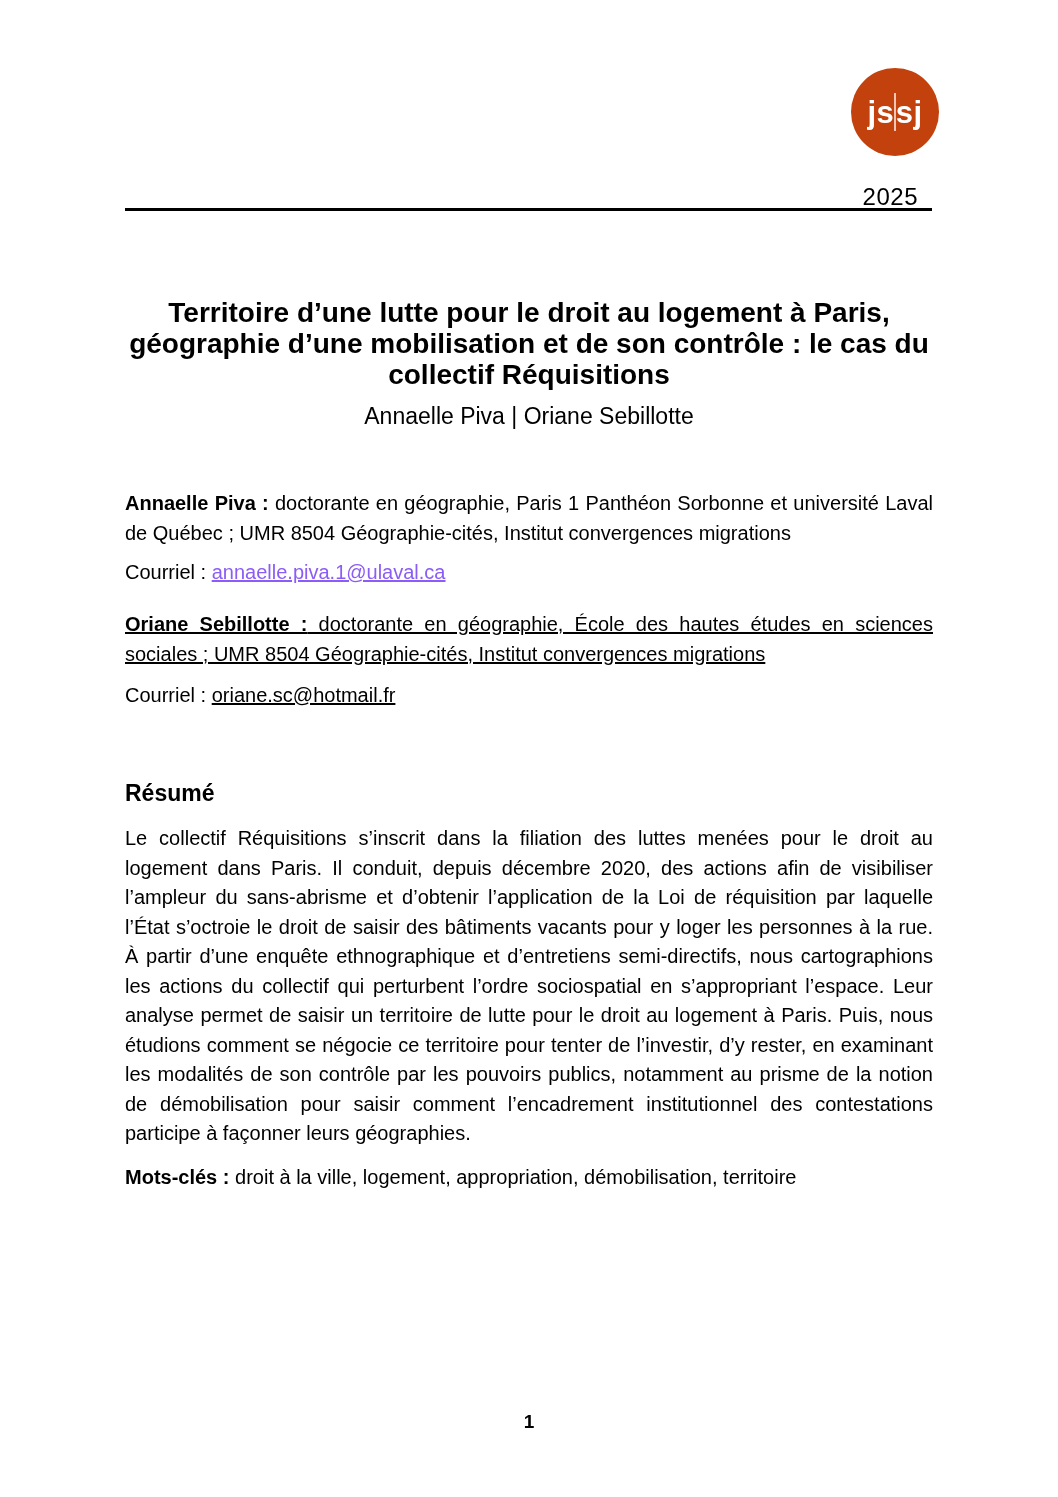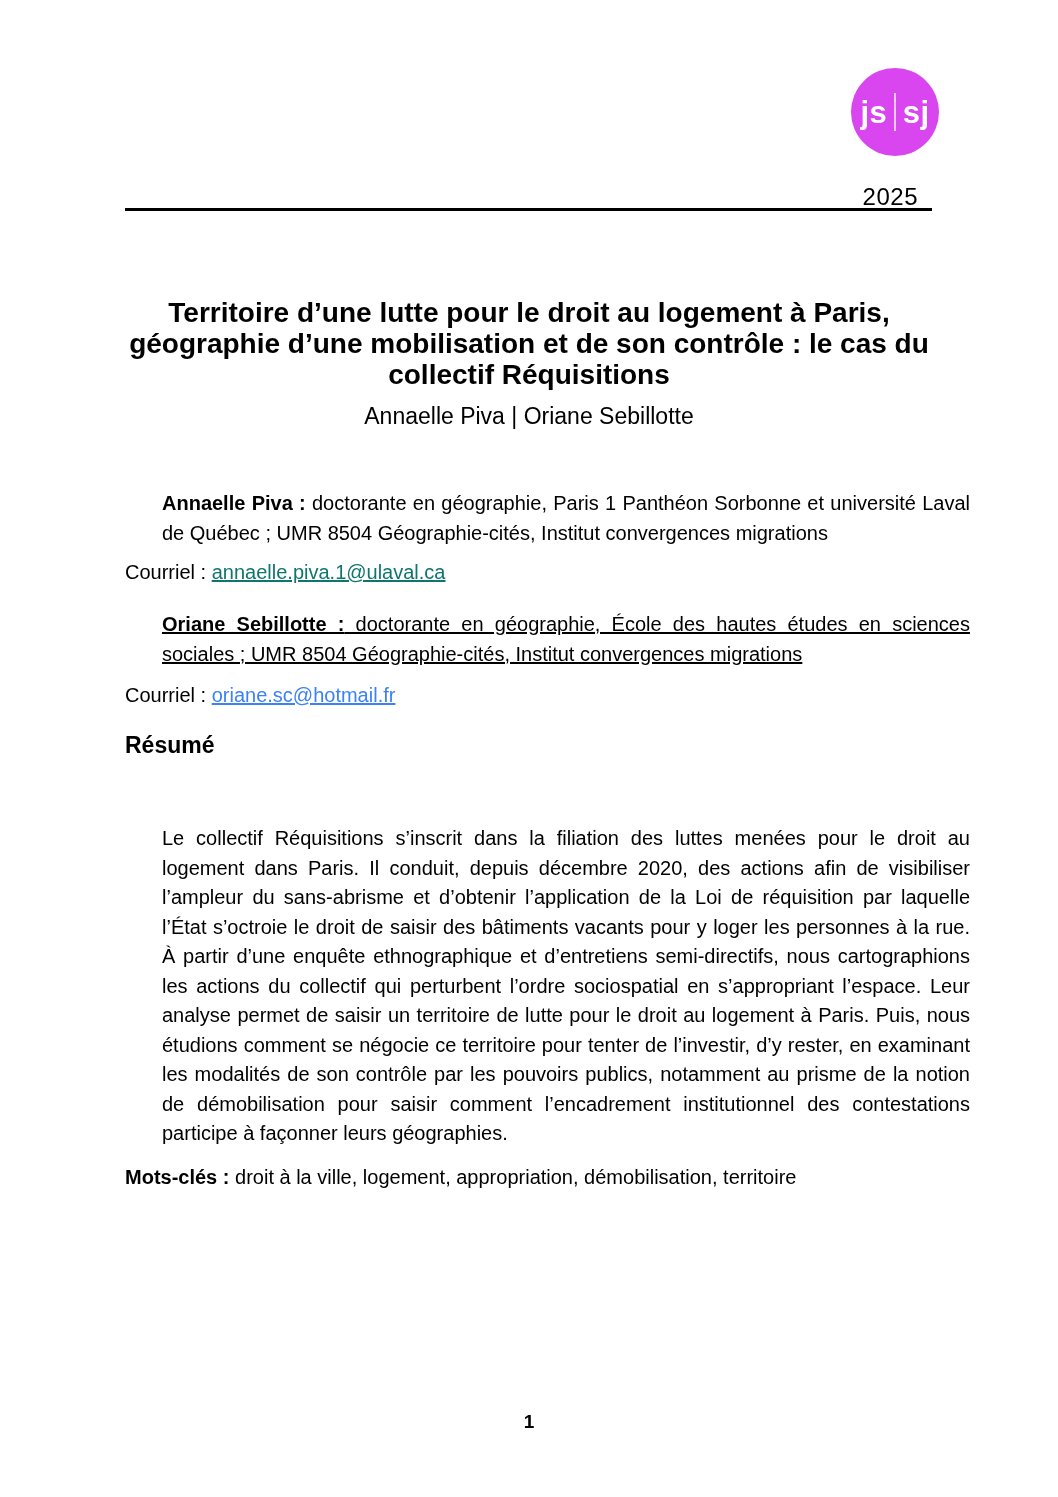--- a/index.html
+++ b/index.html
@@ -12,25 +12,24 @@
     font-family: "Liberation Sans", "DejaVu Sans", sans-serif;
     color: #000;
     overflow: hidden;
   }
   
   .logo {
     position: absolute;
     left: 851px; top: 68px;
     width: 88px; height: 88px;
     border-radius: 50%;
-    background: #d946ef;
+    background: #c2410c;
     display: flex;
     align-items: center;
     justify-content: center;
-    gap: 7px;
   }
   .logo .part { color: #fff; font-size: 31px; letter-spacing: 0.5px; line-height: 1; }
   .logo .bold-j { font-weight: 700; }
   .logo .sep {
     width: 1.5px; height: 38px;
     background: rgba(255,255,255,0.7);
   }
   .year {
     position: absolute;
     top: 183px; right: 140px;
@@ -61,27 +60,27 @@
   .authors-line {
     top: 403px;
     font-size: 23px;
     font-weight: 400;
     text-align: center;
   }
   .body-text {
     font-size: 20px;
     line-height: 29.5px;
   }
-  .justify { text-align: justify; margin-left: 37px; }
+  .justify { text-align: justify; }
   .p-affil-1 { top: 489px; }
   .p-courriel-1 { top: 558px; }
   .p-affil-2 { top: 610px; text-decoration: underline; }
   .p-courriel-2 { top: 681px; }
   .section-heading {
-    top: 732px;
+    top: 780px;
     font-size: 23px;
     font-weight: 700;
   }
   .abstract { top: 824px; }
   .keywords { top: 1163px; }
   .page-number {
     position: absolute;
     left: 0; width: 100%;
     top: 1411px;
     text-align: center;
@@ -110,29 +109,29 @@
 
     <h1 class="block doc-title">Territoire d’une lutte pour le droit au logement à Paris, géographie d’une mobilisation et de son contrôle : le cas du collectif Réquisitions</h1>
 
     <div class="block authors-line">Annaelle Piva | Oriane Sebillotte</div>
 
     <p class="block body-text justify p-affil-1">
       <span class="bold-label">Annaelle Piva :</span><span> doctorante en géographie, Paris 1 Panthéon Sorbonne et université Laval de Québec ; UMR 8504 Géographie-cités, Institut convergences migrations</span>
     </p>
 
     <p class="block body-text p-courriel-1">
-      <span>Courriel : </span><a class="email-link" style="color: #0f766e;">annaelle.piva.1@ulaval.ca</a>
+      <span>Courriel : </span><a class="email-link" style="color: #8b5cf6;">annaelle.piva.1@ulaval.ca</a>
     </p>
 
     <p class="block body-text justify p-affil-2">
       <span class="bold-label">Oriane Sebillotte :</span><span> doctorante en géographie, École des hautes études en sciences sociales ; UMR 8504 Géographie-cités, Institut convergences migrations</span>
     </p>
 
     <p class="block body-text p-courriel-2">
-      <span>Courriel : </span><a class="email-link" style="color: #3b82f6;">oriane.sc@hotmail.fr</a>
+      <span>Courriel : </span><a class="email-link" style="color: #000000;">oriane.sc@hotmail.fr</a>
     </p>
 
     <h2 class="block section-heading">Résumé</h2>
 
     <p class="block body-text justify abstract">Le collectif Réquisitions s’inscrit dans la filiation des luttes menées pour le droit au logement dans Paris. Il conduit, depuis décembre 2020, des actions afin de visibiliser l’ampleur du sans-abrisme et d’obtenir l’application de la Loi de réquisition par laquelle l’État s’octroie le droit de saisir des bâtiments vacants pour y loger les personnes à la rue. À partir d’une enquête ethnographique et d’entretiens semi-directifs, nous cartographions les actions du collectif qui perturbent l’ordre sociospatial en s’appropriant l’espace. Leur analyse permet de saisir un territoire de lutte pour le droit au logement à Paris. Puis, nous étudions comment se négocie ce territoire pour tenter de l’investir, d’y rester, en examinant les modalités de son contrôle par les pouvoirs publics, notamment au prisme de la notion de démobilisation pour saisir comment l’encadrement institutionnel des contestations participe à façonner leurs géographies.</p>
 
     <p class="block body-text keywords">
       <span class="bold-label">Mots-clés :</span><span> droit à la ville, logement, appropriation, démobilisation, territoire</span>
     </p>
 

